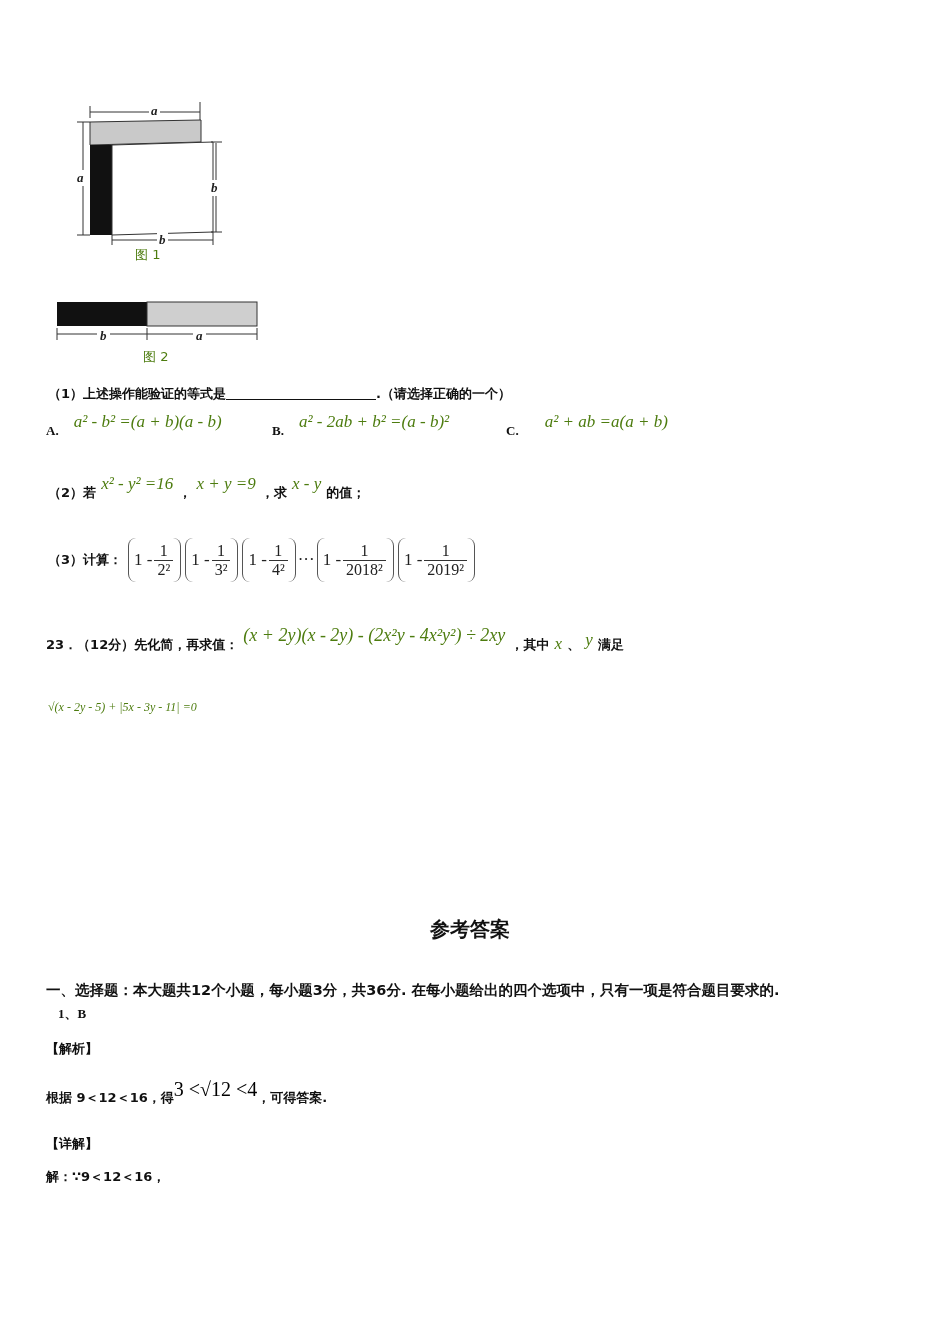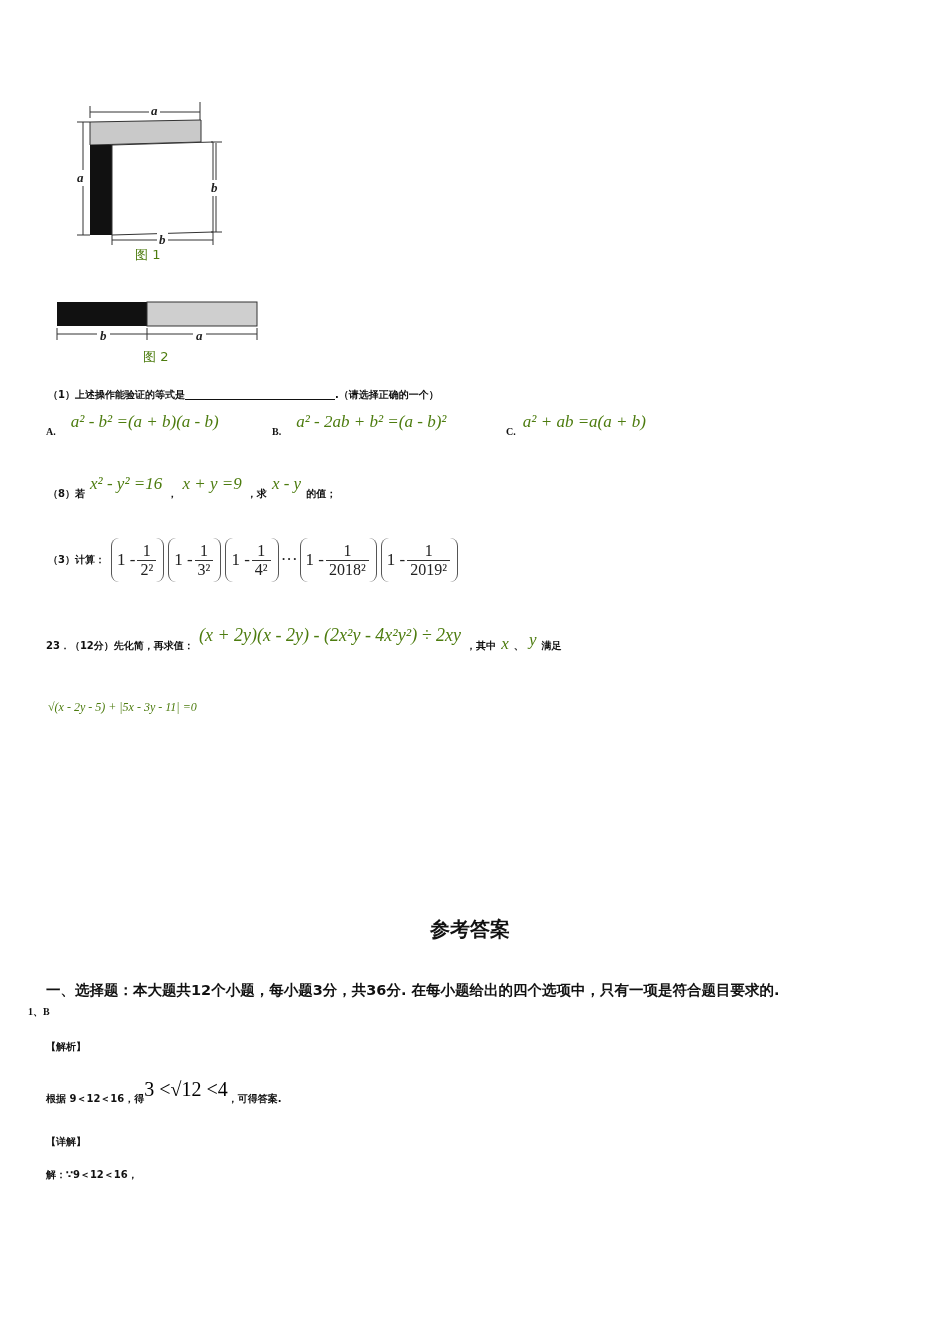--- a/index.html
+++ b/index.html
@@ -1,19 +1,19 @@
 <!DOCTYPE html>
 <html><head>
 <meta charset="utf-8">
 <style>
   html, body { margin:0; padding:0; background:#ffffff; }
   body { width:950px; height:1344px; position:relative; overflow:hidden;
          font-family:"DejaVu Serif","Liberation Serif",serif; color:#111; }
   .abs { position:absolute; }
-  .cn { font-family:"DejaVu Sans","Liberation Sans",sans-serif; font-weight:bold; font-size:10px; }
+  .cn { font-family:"DejaVu Sans","Liberation Sans",sans-serif; font-weight:bold; font-size:13px; }
   .m { font-family:"Liberation Serif","DejaVu Serif",serif; font-style:italic; font-size:17px; color:#4d7c0f; }
   .mr { font-family:"Liberation Serif","DejaVu Serif",serif; font-size:17px; color:#222; }
   .fig-label { font-family:"DejaVu Sans","Liberation Sans",sans-serif; font-size:13px; color:#4d7c0f; }
   .dimlbl { font-family:"Liberation Serif",serif; font-style:italic; font-weight:bold; font-size:13px; color:#222; }
   .blank { display:inline-block; width:150px; border-bottom:1px solid #111; height:14px; vertical-align:-2px; }
   .frac { display:inline-flex; flex-direction:column; align-items:center; vertical-align:middle; margin:0 2px; }
   .frac .num { font-size:16px; line-height:18px; }
   .frac .den { font-size:16px; line-height:18px; border-top:1px solid #333; padding:0 3px; }
   .paren { display:inline-flex; align-items:center; border-left:1px solid #555; border-right:1px solid #555; border-radius:8px; padding:0 5px; margin:0 2px; height:44px; vertical-align:middle; }
   .title { font-family:Liberation Serif, serif; font-weight:bold; font-size:20px; }
@@ -74,25 +74,25 @@
 <div class="abs" style="left:46px; top:420px;">
   <span class="cn" style="font-family:'Liberation Serif',serif;">A.</span>
   <span class="m" style="margin-left:10px; position:relative; top:-8px;">a² - b² =(a + b)(a - b)</span>
 </div>
 <div class="abs" style="left:272px; top:420px;">
   <span class="cn" style="font-family:'Liberation Serif',serif;">B.</span>
   <span class="m" style="margin-left:10px; position:relative; top:-8px;">a² - 2ab + b² =(a - b)²</span>
 </div>
 <div class="abs" style="left:506px; top:420px;">
   <span class="cn" style="font-family:'Liberation Serif',serif;">C.</span>
-  <span class="m" style="margin-left:2px; position:relative; top:-8px;">a² + ab =a(a + b)</span>
+  <span class="m" style="margin-left:21px; position:relative; top:-8px;">a² + ab =a(a + b)</span>
 </div>
 
 <div class="abs" style="left:48px; top:482px;">
-  <span class="cn">（8）若</span>
+  <span class="cn">（2）若</span>
   <span class="m" style="position:relative; top:-8px;">x² - y² =16</span>
   <span class="cn">，</span>
   <span class="m" style="position:relative; top:-8px;">x + y =9</span>
   <span class="cn">，求</span>
   <span class="m" style="position:relative; top:-8px;">x - y</span>
   <span class="cn">的值；</span>
 </div>
 
 <div class="abs" style="left:48px; top:538px; display:flex; align-items:center;">
   <span class="cn" style="margin-right:4px;">（3）计算：</span>
@@ -140,19 +140,19 @@
   <span class="cn">，其中</span>
   <span class="m">x</span>
   <span class="cn">、</span>
   <span class="m" style="position:relative; top:-4px;">y</span>
   <span class="cn">满足</span>
 </div>
 <div class="abs m" style="left:48px; top:700px; font-size:12px;">√(x - 2y - 5) + |5x - 3y - 11| =0</div>
 
 <div class="abs title" style="left:430px; top:916px;">参考答案</div>
 <div class="abs cn" style="left:46px; top:981px; font-size:14.5px; white-space:nowrap;">一、选择题：本大题共12个小题，每小题3分，共36分. 在每小题给出的四个选项中，只有一项是符合题目要求的.</div>
-<div class="abs cn" style="left:28px; top:1005px; font-family:'Liberation Serif',serif;">1、B</div>
+<div class="abs cn" style="left:58px; top:1005px; font-family:'Liberation Serif',serif;">1、B</div>
 <div class="abs cn" style="left:46px; top:1040px;">【解析】</div>
 <div class="abs" style="left:46px; top:1084px; white-space:nowrap;">
   <span class="cn">根据 9＜12＜16，得</span><span class="mr" style="font-size:20px; color:#000000; position:relative; top:-6px;">3 &lt;√12 &lt;4</span><span class="cn">，可得答案.</span>
 </div>
 <div class="abs cn" style="left:46px; top:1135px;">【详解】</div>
 <div class="abs cn" style="left:46px; top:1168px;">解：∵9＜12＜16，</div>
 
 </body></html>

